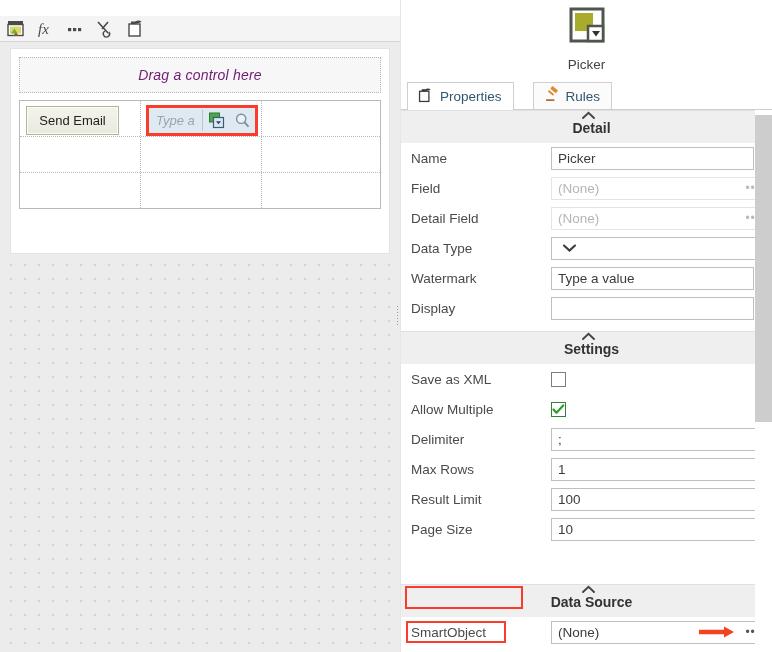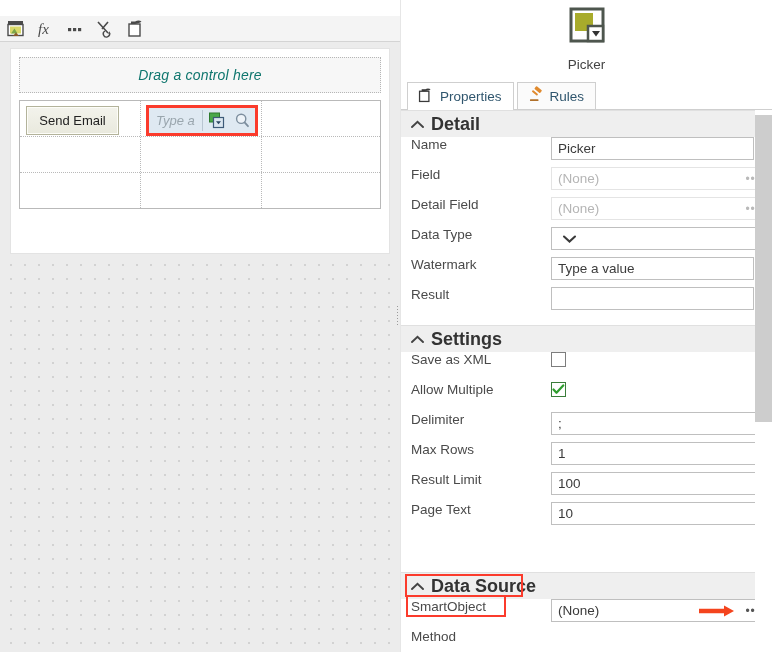--- a/index.html
+++ b/index.html
@@ -36,21 +36,21 @@
   .canvas-wrap{
     position:absolute;left:10px;top:32px;width:380px;height:206px;
     background:#ffffff;border:1px solid #e3e3e3;
     box-sizing:border-box;
   }
   .dropzone{
     position:absolute;left:8px;top:8px;width:362px;height:36px;
     border:1px dotted #b6b6b6;box-sizing:border-box;
     background:#f7f7f7;
     display:flex;align-items:center;justify-content:center;
-    font-style:italic;color:#0f766e;font-size:14px;
+    font-style:italic;color:#701a75;font-size:14px;
     letter-spacing:.2px;
   }
   .ctable{
     position:absolute;left:8px;top:51px;width:362px;height:109px;
     border:1px solid #b9b9b9;box-sizing:border-box;
     display:flex;flex-direction:column;
   }
   .crow{display:flex;flex:1 1 0;min-height:0;}
   .crow + .crow{border-top:1px dotted #b9b9b9;}
   .ccell{flex:1 1 0;min-width:0;position:relative;}
@@ -87,44 +87,44 @@
   .props-head{
     height:80px;display:flex;flex-direction:column;align-items:center;
     justify-content:flex-start;padding-top:5px;box-sizing:border-box;
   }
   .hdr-icon{margin-bottom:2px;}
   .hdr-title{font-size:13.5px;color:#444;}
 
   .tabs{
     position:relative;height:28px;margin-top:2px;
     border-bottom:1px solid #cfcfcf;
-    display:flex;align-items:flex-end;padding-left:6px;box-sizing:border-box;
+    display:flex;align-items:flex-end;padding-left:6px;box-sizing:border-box;gap:16px;
   }
   .tab{
     height:27px;display:flex;align-items:center;gap:6px;
     padding:0 11px 0 9px;font-size:13.5px;color:#30566e;
     border:1px solid #cfcfcf;border-bottom:none;background:#fbfbfb;
     box-sizing:border-box;margin-right:3px;cursor:default;
   }
   .tab.active{background:#ffffff;position:relative;z-index:2;margin-bottom:-1px;height:28px;}
 
   .sec{
-    background:#efefef;height:27px;display:flex;align-items:center;
-    padding-left:10px;font-size:18px;font-weight:bold;color:#333;
-    box-sizing:border-box;border-top:1px solid #e0e0e0;
+    background:#efefef;height:33px;display:flex;align-items:center;
+    padding-left:10px;font-size:14px;font-weight:bold;color:#333;
+    box-sizing:border-box;border-top:1px solid #e0e0e0;flex-direction:column;
   }
   .sec .chev{margin-right:7px;display:flex;align-items:center;}
   .sec.boxed{position:relative;margin-top:32px;}
   .sec .redbox{
     position:absolute;left:4px;top:1px;width:118px;height:23px;
     border:2.5px solid #fb3b2c;box-sizing:border-box;pointer-events:none;
   }
 
   .row{
-    height:30px;display:flex;padding-left:10px;
+    height:30px;display:flex;align-items:center;padding-left:10px;
     box-sizing:border-box;position:relative;
   }
   .lbl{width:140px;font-size:13.5px;color:#4a4a4a;flex:0 0 auto;}
   .lbl.boxed{position:relative;}
   .lbl .redbox2{
     position:absolute;left:-5px;top:-4px;width:100px;height:22px;
     border:2.5px solid #fb3b2c;box-sizing:border-box;pointer-events:none;
   }
 
   .fld{
@@ -343,21 +343,21 @@
     </div>
 
     <div class="row">
       <div class="lbl">Watermark</div>
       <div class="fld">
         <span class="val">Type a value</span>
       </div>
     </div>
 
     <div class="row">
-      <div class="lbl">Result</div>
+      <div class="lbl">Display</div>
       <div class="fld">
         <span class="val"></span>
       </div>
     </div>
 
     <div style="height:8px"></div>
 
     <div class="sec">
       <span class="chev">
         <svg width="13" height="9" viewBox="0 0 13 9">
@@ -396,21 +396,21 @@
     </div>
 
     <div class="row">
       <div class="lbl">Result Limit</div>
       <div class="fld wide">
         <span class="val">100</span>
       </div>
     </div>
 
     <div class="row">
-      <div class="lbl">Page Text</div>
+      <div class="lbl">Page Size</div>
       <div class="fld wide">
         <span class="val">10</span>
       </div>
     </div>
 
     <div style="height:8px"></div>
 
     <div class="sec boxed">
       <span class="chev">
         <svg width="13" height="9" viewBox="0 0 13 9">

